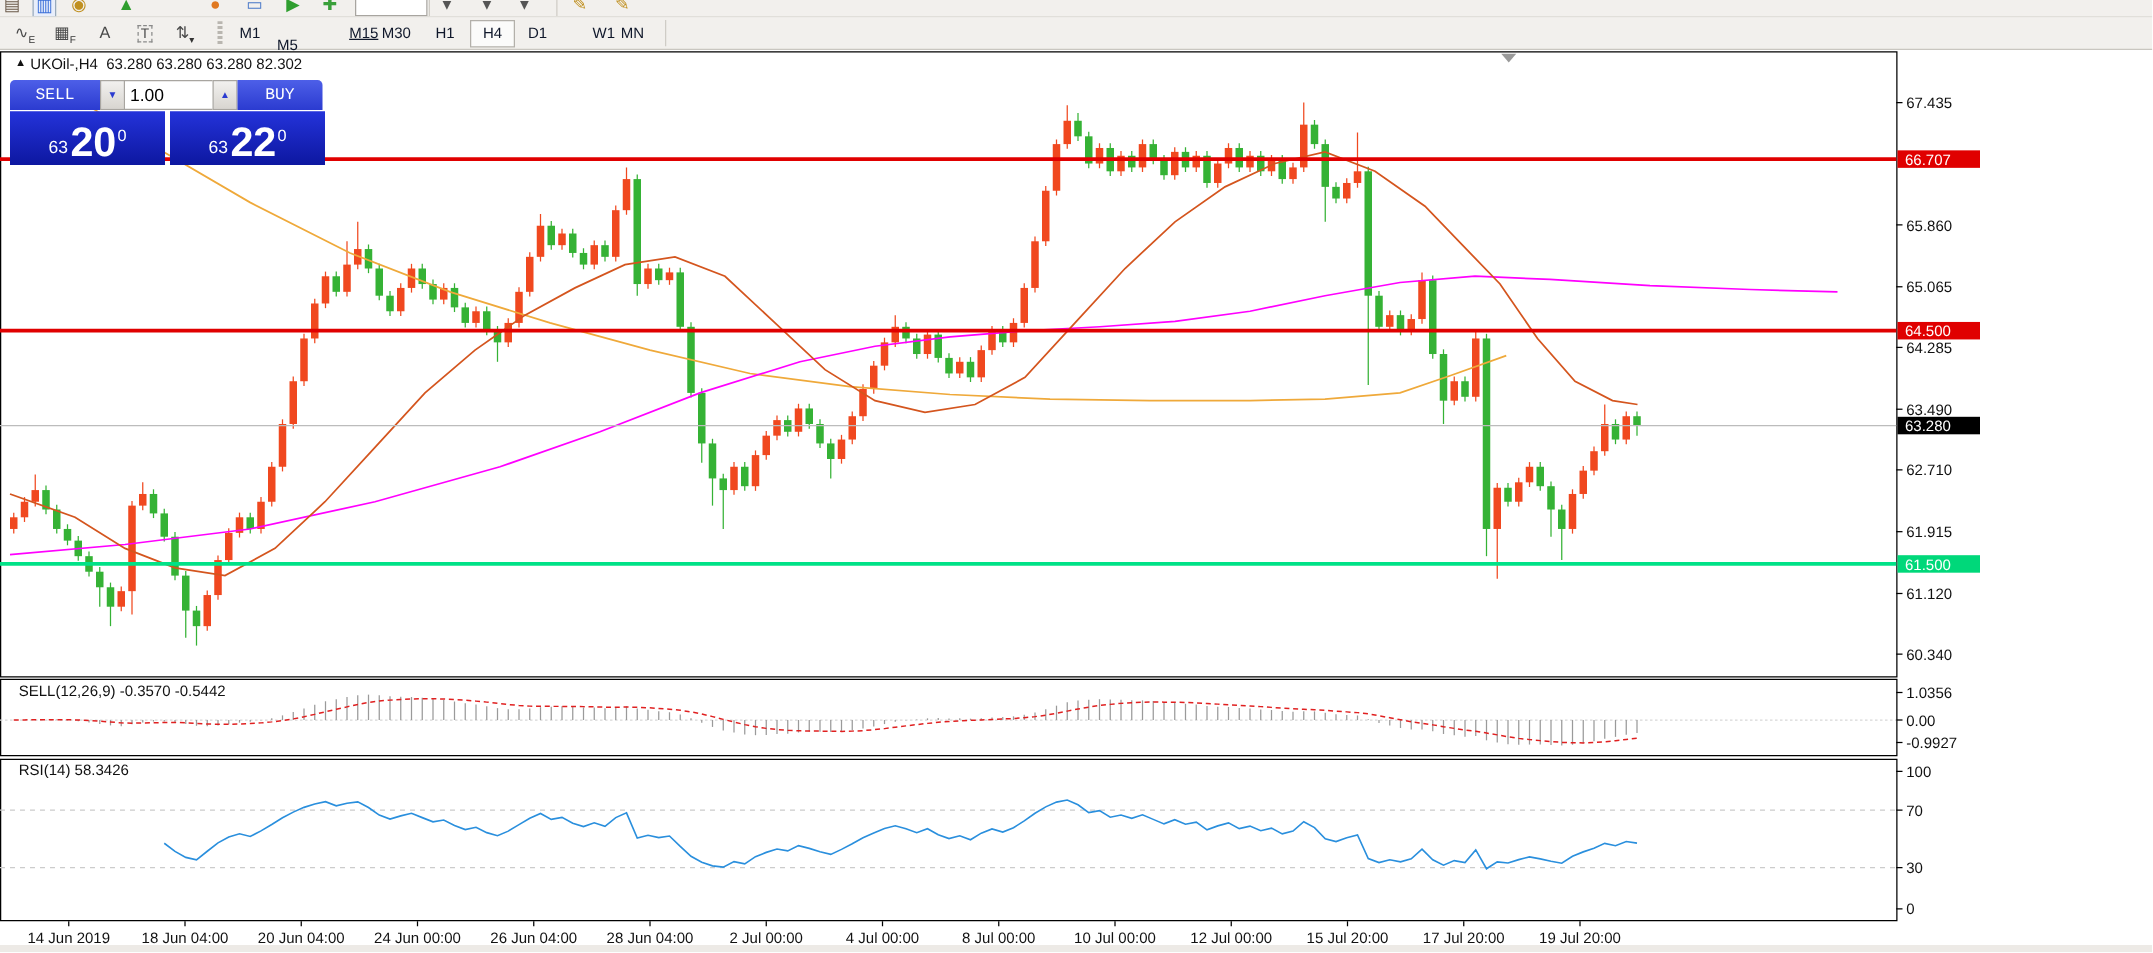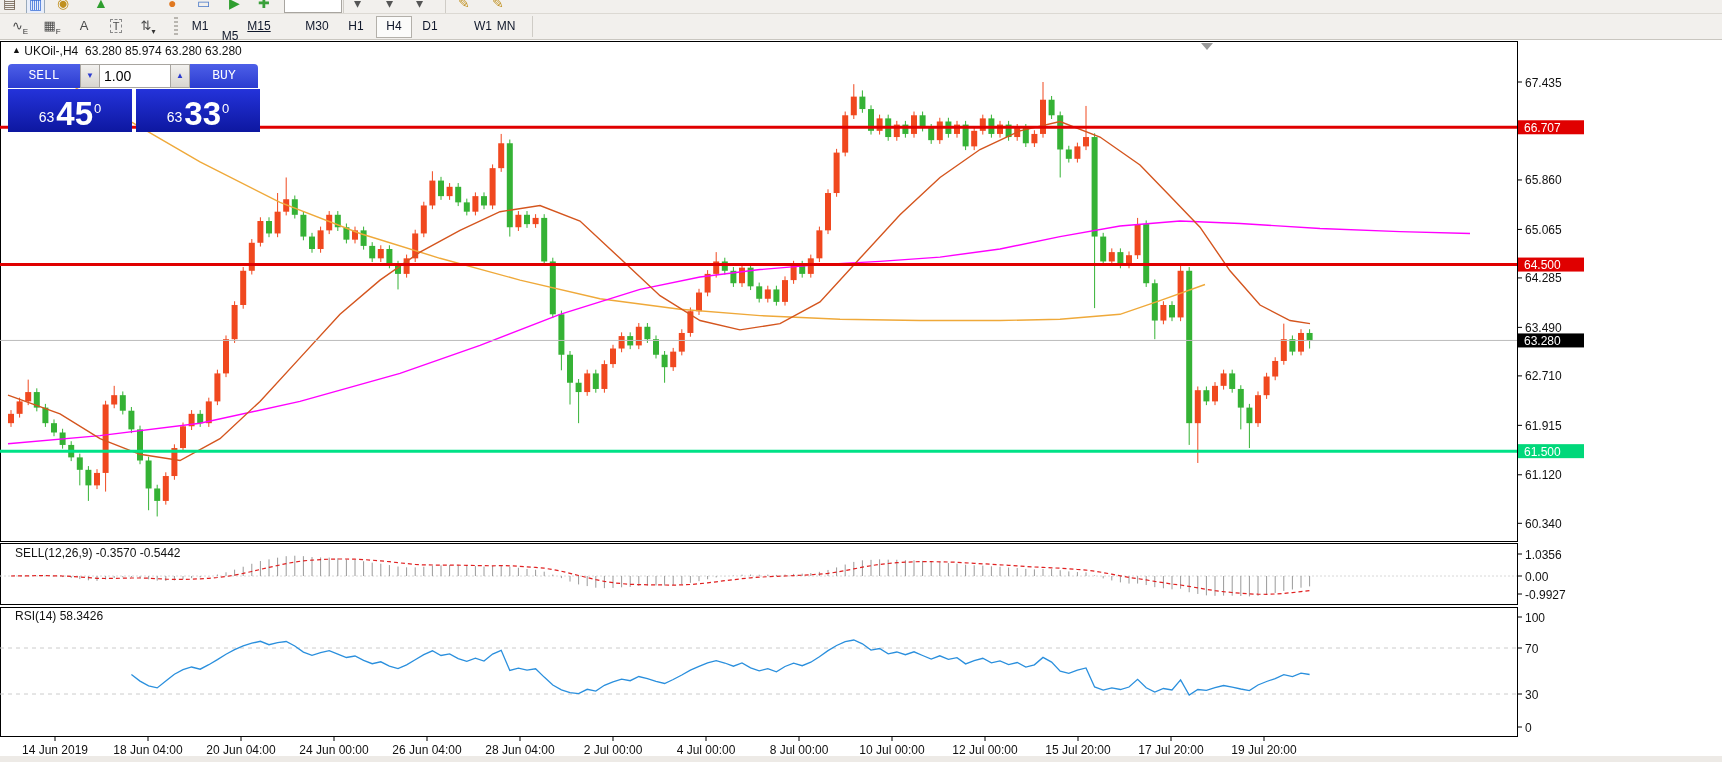--- a/index.html
+++ b/index.html
@@ -68,21 +68,21 @@
         <div class="tool-btn" style="left: 6px;"><span>∿</span><span class="tool-sub">E</span></div>
         <div class="tool-btn" style="left: 38px;"><span>▦</span><span class="tool-sub">F</span></div>
         <div class="tool-btn" style="left: 70px;"><span>A</span></div>
         <div class="tool-btn" style="left: 102px;"><span class="tool-boxed">T</span></div>
         <div class="tool-btn" style="left: 134px;"><span>⇅</span><span class="tool-sub">▾</span></div>
       </div>
     <div class="grip" style="left:174px"></div>
     <div id="tf-group">
         <div class="tf-btn" style="left: 184px; width: 32px;">M1</div>
         <div class="tf-btn" style="left: 214px; width: 32px; margin-top: 10px;">M5</div>
-        <div class="tf-btn" style="left: 240px; width: 38px; text-decoration: underline;">M15</div>
+        <div class="tf-btn" style="left: 272px; width: 38px; text-decoration: underline;">M15</div>
         <div class="tf-btn" style="left: 298px; width: 38px;">M30</div>
         <div class="tf-btn" style="left: 340px; width: 32px;">H1</div>
         <div class="tf-btn tf-active" style="left: 376px; width: 34px;">H4</div>
         <div class="tf-btn" style="left: 414px; width: 32px;">D1</div>
         <div class="tf-btn" style="left: 466px; width: 34px;">W1</div>
         <div class="tf-btn" style="left: 488px; width: 36px;">MN</div>
         <div class="tf-sep" style="left: 532px;"></div>
       </div>
   </div>
 
@@ -641,40 +641,40 @@
         </g>
         <g>
           <path d="M1201,43 L1213,43 L1207,50 Z" fill="#9a9a9a"></path>
           <rect x="0" y="756" width="1722" height="6" fill="#edeae6"></rect>
         </g>
       </svg>
 
     <div id="symbol-header">
       <span class="tri">▲</span>
       <span>UKOil-,H4</span>&nbsp;
-      <span>63.280 85.974 63.280 63.280</span>
+      <span>63.280 63.280 63.280 82.302</span>
     </div>
 
     <div id="trade-panel">
       <div id="tp-row1">
         <div id="sell-btn" class="tp-btn">SELL</div>
         <div class="spin">▼</div>
         <input id="vol-input" value="1.00" style="">
         <div class="spin">▲</div>
         <div id="buy-btn" class="tp-btn">BUY</div>
       </div>
       <div id="tp-row2">
         <div class="quote-box">
           <span class="q-small">63</span>
-          <span class="q-big">45</span>
+          <span class="q-big">20</span>
           <span class="q-sup">0</span>
         </div>
         <div class="quote-box">
           <span class="q-small">63</span>
-          <span class="q-big">33</span>
+          <span class="q-big">22</span>
           <span class="q-sup">0</span>
         </div>
       </div>
     </div>
 
 
     <div class="pane-label" style="top:507px">
       <span>SELL(12,26,9)</span>
       <span>-0.3570</span>
       <span>-0.5442</span>

